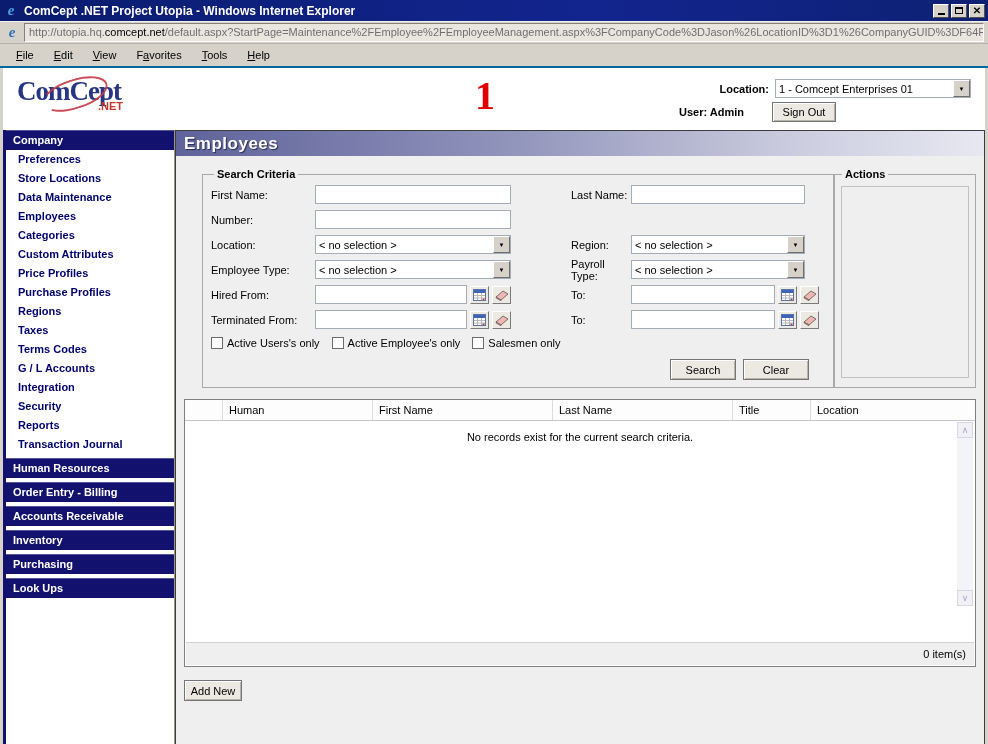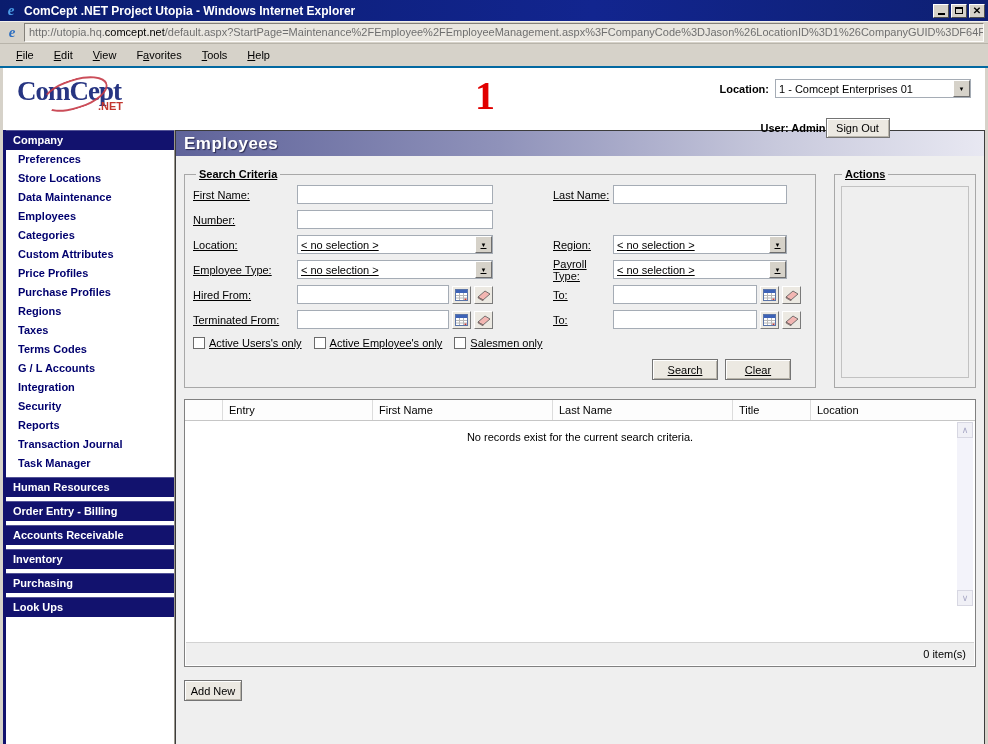--- a/index.html
+++ b/index.html
@@ -42,21 +42,21 @@
   .logo{position:absolute;left:14px;top:8px;width:110px;}
   .logo-text{font-family:"Liberation Serif",serif;font-size:27px;font-weight:bold;color:#273582;letter-spacing:-1px;position:relative;z-index:2;}
   .logo-net{display:block;text-align:right;color:#c2372f;font-size:11px;font-weight:bold;margin-top:-7px;margin-right:4px;position:relative;z-index:2;}
   .logo-swoosh{position:absolute;left:24px;top:3px;width:68px;height:30px;border:2px solid rgba(198,58,72,.9);
     border-left-color:transparent;border-radius:50%;transform:rotate(-18deg);z-index:3;pointer-events:none;}
   .annot{position:absolute;left:472px;top:8px;font-family:"Liberation Serif",serif;font-size:40px;font-weight:bold;color:#e10000;line-height:1;}
 
   .hdr-right{position:absolute;right:14px;top:11px;width:292px;}
   .hr-row1{display:flex;align-items:center;justify-content:flex-end;gap:6px;}
   .hr-lbl{font-size:11px;font-weight:bold;white-space:nowrap;}
-  .hr-row2{display:flex;align-items:center;justify-content:center;margin-top:20px;}
+  .hr-row2{display:flex;align-items:center;justify-content:flex-start;margin-top:4px;gap:28px;}
   .user-text{font-size:11px;font-weight:bold;}
 
   
   .combo{height:19px;border:1px solid #a5acb5;background:#fff;display:flex;align-items:center;width:100%;}
   .combo-text{flex:1;font-size:11px;padding-left:3px;white-space:nowrap;overflow:hidden;}
   .combo-btn{width:17px;height:17px;background:#d6d2c9;border:1px solid;border-color:#fff #6e6e6e #6e6e6e #fff;
     display:flex;align-items:center;justify-content:center;font-size:6px;color:#000;flex:none;}
   .w196{width:196px;flex:none;}
 
   
@@ -65,21 +65,21 @@
   .side-header,.side-section{background:#12126e;color:#fff;font-weight:bold;font-size:11px;height:20px;line-height:20px;
     padding-left:7px;box-shadow:inset 0 1px 0 rgba(255,255,255,.28);}
   .side-section{margin-top:4px;}
   .side-item{height:19px;line-height:19px;padding-left:12px;font-size:11px;font-weight:bold;color:#00006e;white-space:nowrap;overflow:hidden;}
 
   .content{flex:1;background:#efefef;border:1px solid #3c3c3c;display:flex;flex-direction:column;}
   .banner{height:25px;flex:none;background:linear-gradient(90deg,#5f639a 0%,#8f92ba 40%,#c9cadd 75%,#e8e8f2 100%);
     color:#fff;font-size:17px;font-weight:bold;line-height:25px;padding-left:8px;letter-spacing:.5px;text-shadow:1px 1px 1px #2c2c50;}
   .content-inner{flex:1;padding:8px 8px 0 8px;position:relative;}
 
-  .top-row{display:flex;justify-content:space-between;margin-top:4px;text-decoration:underline;}
+  .top-row{display:flex;justify-content:flex-end;margin-top:4px;}
   fieldset{border:1px solid #a8a8a8;background:transparent;}
   legend{font-size:11px;font-weight:bold;padding:0 3px;margin-left:3px;}
   .search-fs{width:632px;height:220px;padding:2px 8px;}
   .actions-fs{width:142px;height:220px;padding:2px 4px;}
   .actions-inner{margin:4px 2px;height:192px;border:1px solid #c2c2c2;}
 
   .f-row{display:flex;align-items:center;height:25px;}
   .lbl{width:104px;font-size:11px;flex:none;}
   .grp1{width:196px;flex:none;display:flex;align-items:center;}
   .lbl2{width:60px;margin-left:60px;font-size:11px;flex:none;}
@@ -202,21 +202,20 @@
             <div class="side-item">Price Profiles</div>
             <div class="side-item">Purchase Profiles</div>
             <div class="side-item">Regions</div>
             <div class="side-item">Taxes</div>
             <div class="side-item">Terms Codes</div>
             <div class="side-item">G / L Accounts</div>
             <div class="side-item">Integration</div>
             <div class="side-item">Security</div>
             <div class="side-item">Reports</div>
             <div class="side-item">Transaction Journal</div>
-            <div class="side-item">Task Manager</div>
           </div>
         <div>
             <div class="side-section">Human Resources</div>
             <div class="side-section">Order Entry - Billing</div>
             <div class="side-section">Accounts Receivable</div>
             <div class="side-section">Inventory</div>
             <div class="side-section">Purchasing</div>
             <div class="side-section">Look Ups</div>
           </div>
       </div>
@@ -394,21 +393,21 @@
 
             <fieldset class="actions-fs">
               <legend>Actions</legend>
               <div class="actions-inner"></div>
             </fieldset>
           </div>
 
           <div class="grid">
             <div class="grid-header">
                 <div class="th" style="width: 38px;"></div>
-                <div class="th" style="width: 150px;">Entry</div>
+                <div class="th" style="width: 150px;">Human</div>
                 <div class="th" style="width: 180px;">First Name</div>
                 <div class="th" style="width: 180px;">Last Name</div>
                 <div class="th" style="width: 78px;">Title</div>
                 <div class="th" style="flex: 1 1 0%; border-right: none;">Location</div>
               </div>
             <div class="grid-empty">No records exist for the current search criteria.</div>
             <div class="vscroll">
               <span class="sb-arrow up">∧</span>
               <span class="sb-arrow down">∨</span>
             </div>

